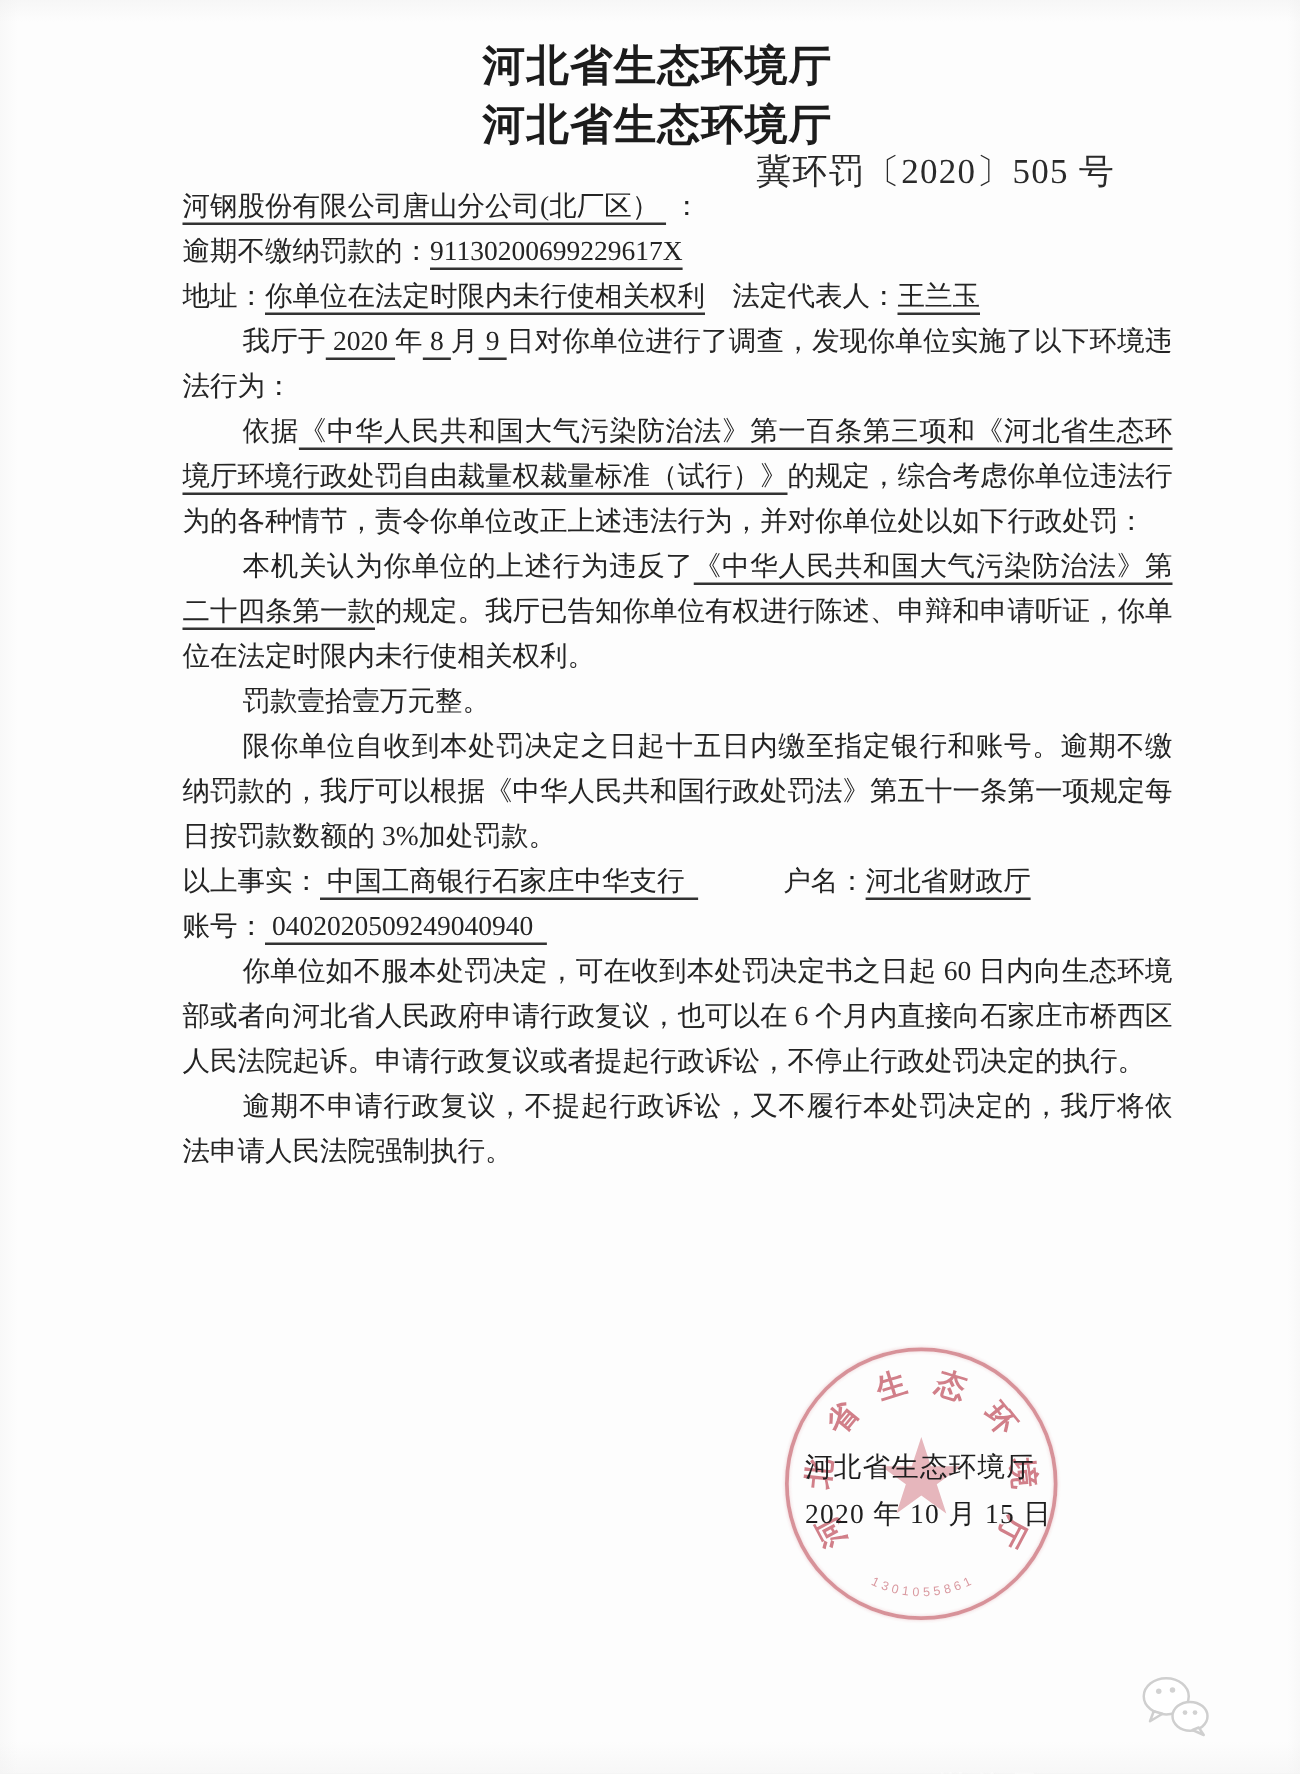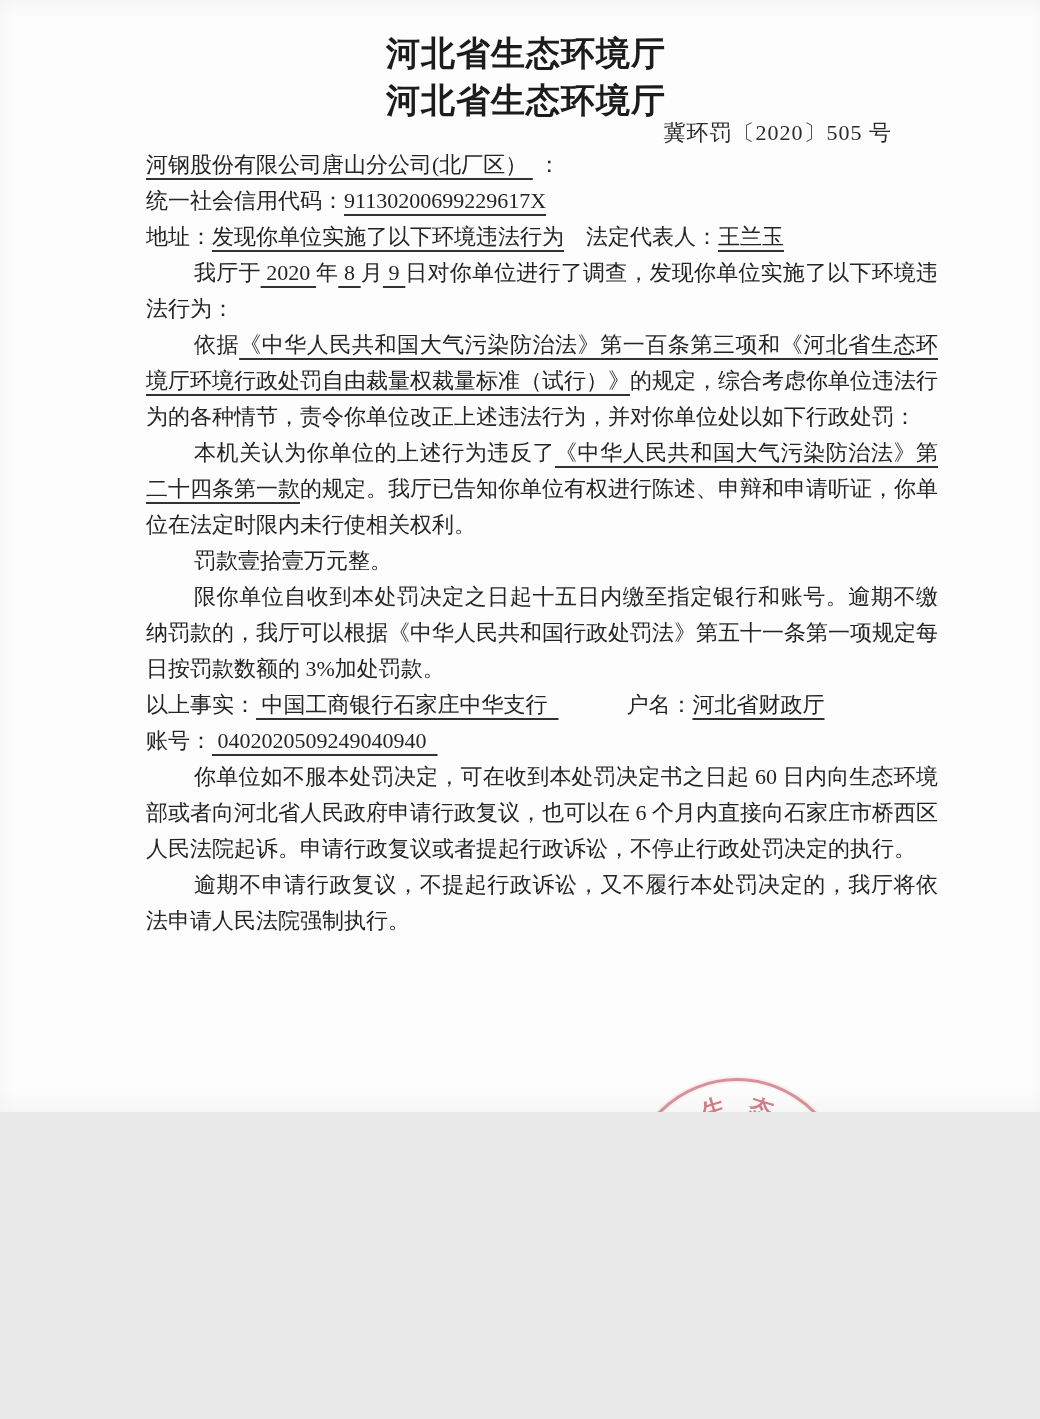--- a/index.html
+++ b/index.html
@@ -1,38 +1,38 @@
 <!DOCTYPE html>
 <html><head>
 <meta charset="utf-8">
 <style>
   html,body{margin:0;padding:0;}
   body{background:#e9e9e9;}
   .page{
     position:relative;
-    width:1040px;height:1112px;
+    width:1040px;height:1419px;
     margin:0 auto;
     background:#fdfdfd;
     background-image:
       linear-gradient(180deg, rgba(235,235,235,.35) 0, rgba(255,255,255,0) 18px),
       linear-gradient(90deg, rgba(238,238,238,.3) 0, rgba(255,255,255,0) 14px),
       linear-gradient(270deg, rgba(240,240,240,.35) 0, rgba(255,255,255,0) 10px),
       linear-gradient(0deg, rgba(238,238,238,.4) 0, rgba(255,255,255,0) 26px);
     overflow:hidden;
     font-family:"Liberation Serif","DejaVu Serif",serif;
     color:#222;
   }
   .title-block{
     position:absolute;top:30px;left:130px;width:792px;
     text-align:center;font-weight:bold;font-size:34px;line-height:47px;
     color:#1c1c1c;letter-spacing:1px;
   }
   .doc-number{
     position:absolute;top:118px;left:130px;width:762px;
-    text-align:right;font-size:22px;color:#2a2a2a;letter-spacing:1px;
+    text-align:right;font-size:28px;color:#2a2a2a;letter-spacing:1px;
   }
   .doc-body{
     position:absolute;top:147px;left:146px;width:792px;
     font-size:22px;line-height:36px;text-align:justify;
     color:#242424;
   }
   .doc-body p{margin:0;padding:0;}
   .doc-body p.ind{text-indent:48px;}
   .u{
     text-decoration:underline;
@@ -94,22 +94,22 @@
 
   <div class="title-block">
     <div>河北省生态环境厅</div>
     <div>河北省生态环境厅</div>
   </div>
 
   <div class="doc-number">冀环罚〔2020〕505 号</div>
 
   <div class="doc-body">
       <p><span class="u">河钢股份有限公司唐山分公司(北厂区）&nbsp;</span><span>&nbsp;：</span></p>
-      <p><span>统一社会信用代码：</span><span class="u">91130200699229617X</span></p>
-      <p><span>地址：</span><span class="u">发现你单位实施了以下环境违法行为</span><span>　法定代表人：</span><span class="u">王兰玉</span></p>
+      <p><span>逾期不缴纳罚款的：</span><span class="u">91130200699229617X</span></p>
+      <p><span>地址：</span><span class="u">你单位在法定时限内未行使相关权利</span><span>　法定代表人：</span><span class="u">王兰玉</span></p>
       <p class="ind"><span>我厅于</span><span class="u">&nbsp;2020&nbsp;</span><span>年</span><span class="u">&nbsp;8&nbsp;</span><span>月</span><span class="u">&nbsp;9&nbsp;</span><span>日对你单位进行了调查，发现你单位实施了以下环境违法行为：</span></p>
       <p class="ind"><span>依据</span><span class="u">《中华人民共和国大气污染防治法》第一百条第三项和《河北省生态环境厅环境行政处罚自由裁量权裁量标准（试行）》</span><span>的规定，综合考虑你单位违法行为的各种情节，责令你单位改正上述违法行为，并对你单位处以如下行政处罚：</span></p>
       <p class="ind"><span>本机关认为你单位的上述行为违反了</span><span class="u">《中华人民共和国大气污染防治法》第二十四条第一款</span><span>的规定。我厅已告知你单位有权进行陈述、申辩和申请听证，你单位在法定时限内未行使相关权利。</span></p>
       <p class="ind"><span>罚款壹拾壹万元整。</span></p>
       <p class="ind"><span>限你单位自收到本处罚决定之日起十五日内缴至指定银行和账号。逾期不缴纳罚款的，我厅可以根据《中华人民共和国行政处罚法》第五十一条第一项规定每日按罚款数额的 3%加处罚款。</span></p>
       <p><span>以上事实：</span><span class="u">&nbsp;中国工商银行石家庄中华支行&nbsp;&nbsp;</span><span class="gap">户名：</span><span class="u">河北省财政厅</span></p>
       <p><span>账号：</span><span class="u">&nbsp;0402020509249040940&nbsp;&nbsp;</span></p>
       <p class="ind"><span>你单位如不服本处罚决定，可在收到本处罚决定书之日起 60 日内向生态环境部或者向河北省人民政府申请行政复议，也可以在 6 个月内直接向石家庄市桥西区人民法院起诉。申请行政复议或者提起行政诉讼，不停止行政处罚决定的执行。</span></p>
       <p class="ind"><span>逾期不申请行政复议，不提起行政诉讼，又不履行本处罚决定的，我厅将依法申请人民法院强制执行。</span></p>
     </div>

